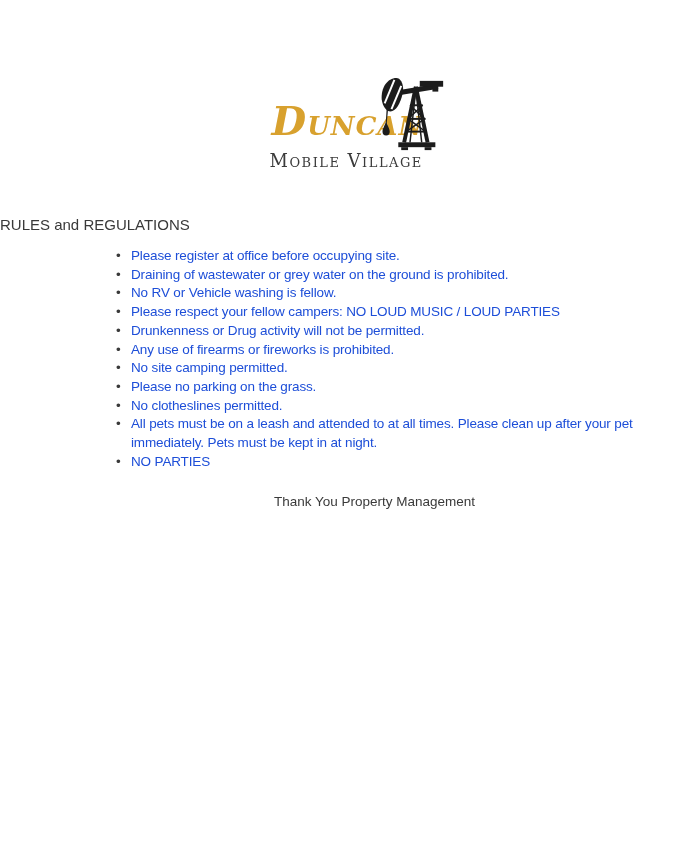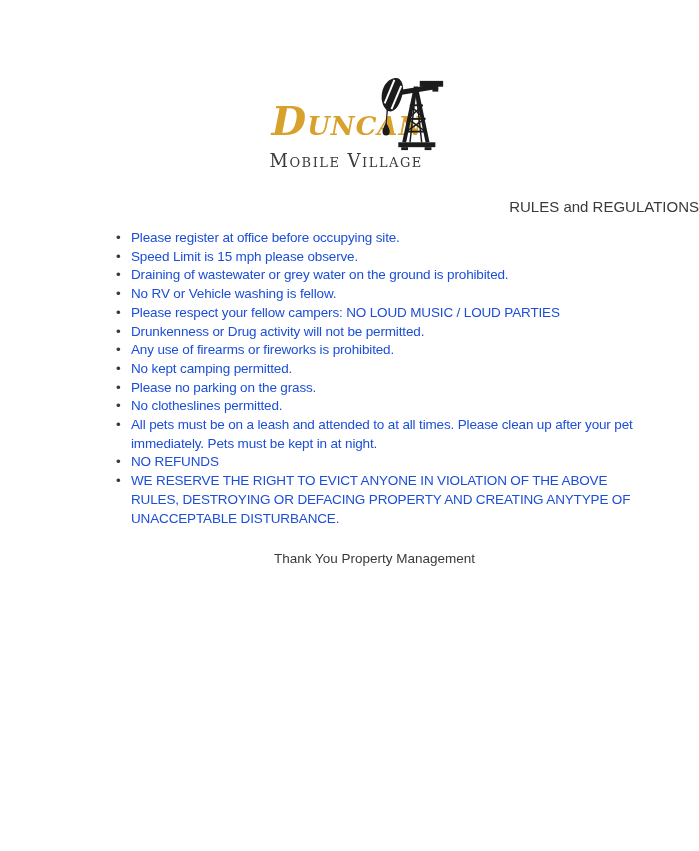--- a/index.html
+++ b/index.html
@@ -55,26 +55,25 @@
   .pumpjack {
     position: absolute;
     top: 0;
     right: -14px;
     width: 68px;
     height: 78px;
   }
 
   
   .doc-title {
-    margin-top: 41px;
-    text-align: right;
+    margin-top: 59px;
+    text-align: left;
     font-size: 15px;
     line-height: 20px;
     color: #393939;
-    padding-left: 48px;
   }
 
   
   ul.rules {
     list-style: none;
     margin: 12px 0 0 131px;
     padding: 0;
     width: 524px;
   }
   ul.rules li {
@@ -151,27 +150,25 @@
     </g>
   </svg>
 
   <div class="mobile-village">Mobile Village</div>
 </div>
 
 <div class="doc-title">RULES and REGULATIONS</div>
 
 <ul class="rules">
   <li>Please register at office before occupying site.</li>
-  <li>Speed Limit is 15 mph please observe.</li>
   <li>Draining of wastewater or grey water on the ground is prohibited.</li>
   <li>No RV or Vehicle washing is fellow.</li>
   <li>Please respect your fellow campers: NO LOUD MUSIC / LOUD PARTIES</li>
   <li>Drunkenness or Drug activity will not be permitted.</li>
   <li>Any use of firearms or fireworks is prohibited.</li>
-  <li>No kept camping permitted.</li>
+  <li>No site camping permitted.</li>
   <li>Please no parking on the grass.</li>
   <li>No clotheslines permitted.</li>
   <li>All pets must be on a leash and attended to at all times. Please clean up after your pet immediately. Pets must be kept in at night.</li>
-  <li>NO REFUNDS</li>
-  <li>WE RESERVE THE RIGHT TO EVICT ANYONE IN VIOLATION OF THE ABOVE RULES, DESTROYING OR DEFACING PROPERTY AND CREATING ANYTYPE OF UNACCEPTABLE DISTURBANCE.</li>
+  <li>NO PARTIES</li>
 </ul>
 
 <div class="footer-line">Thank You Property Management</div>
 
 </body></html>

